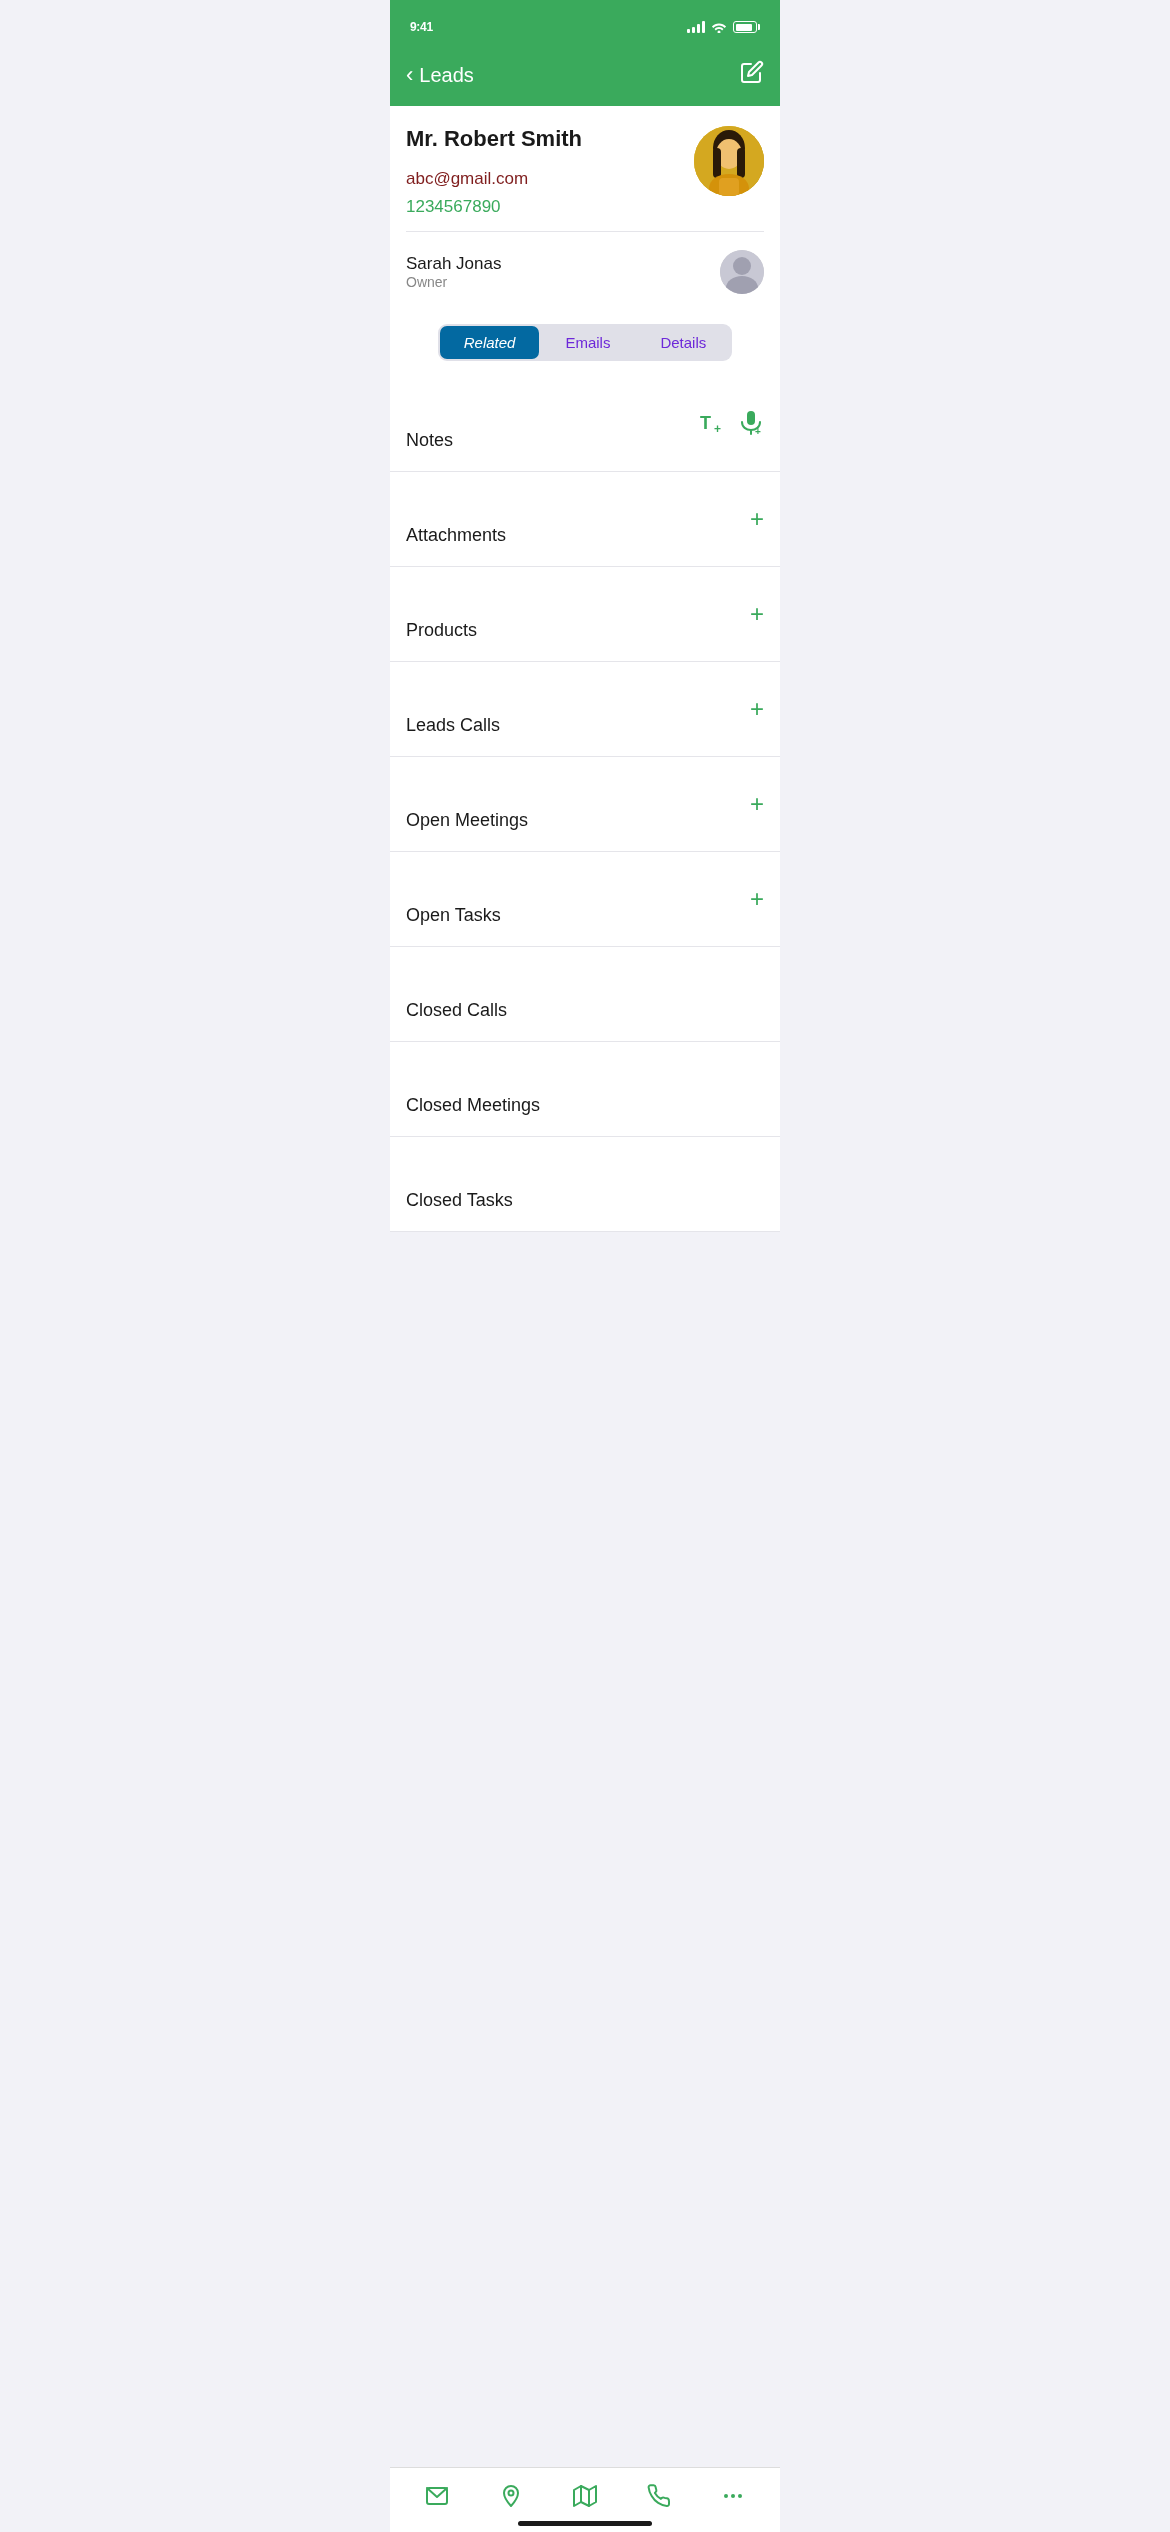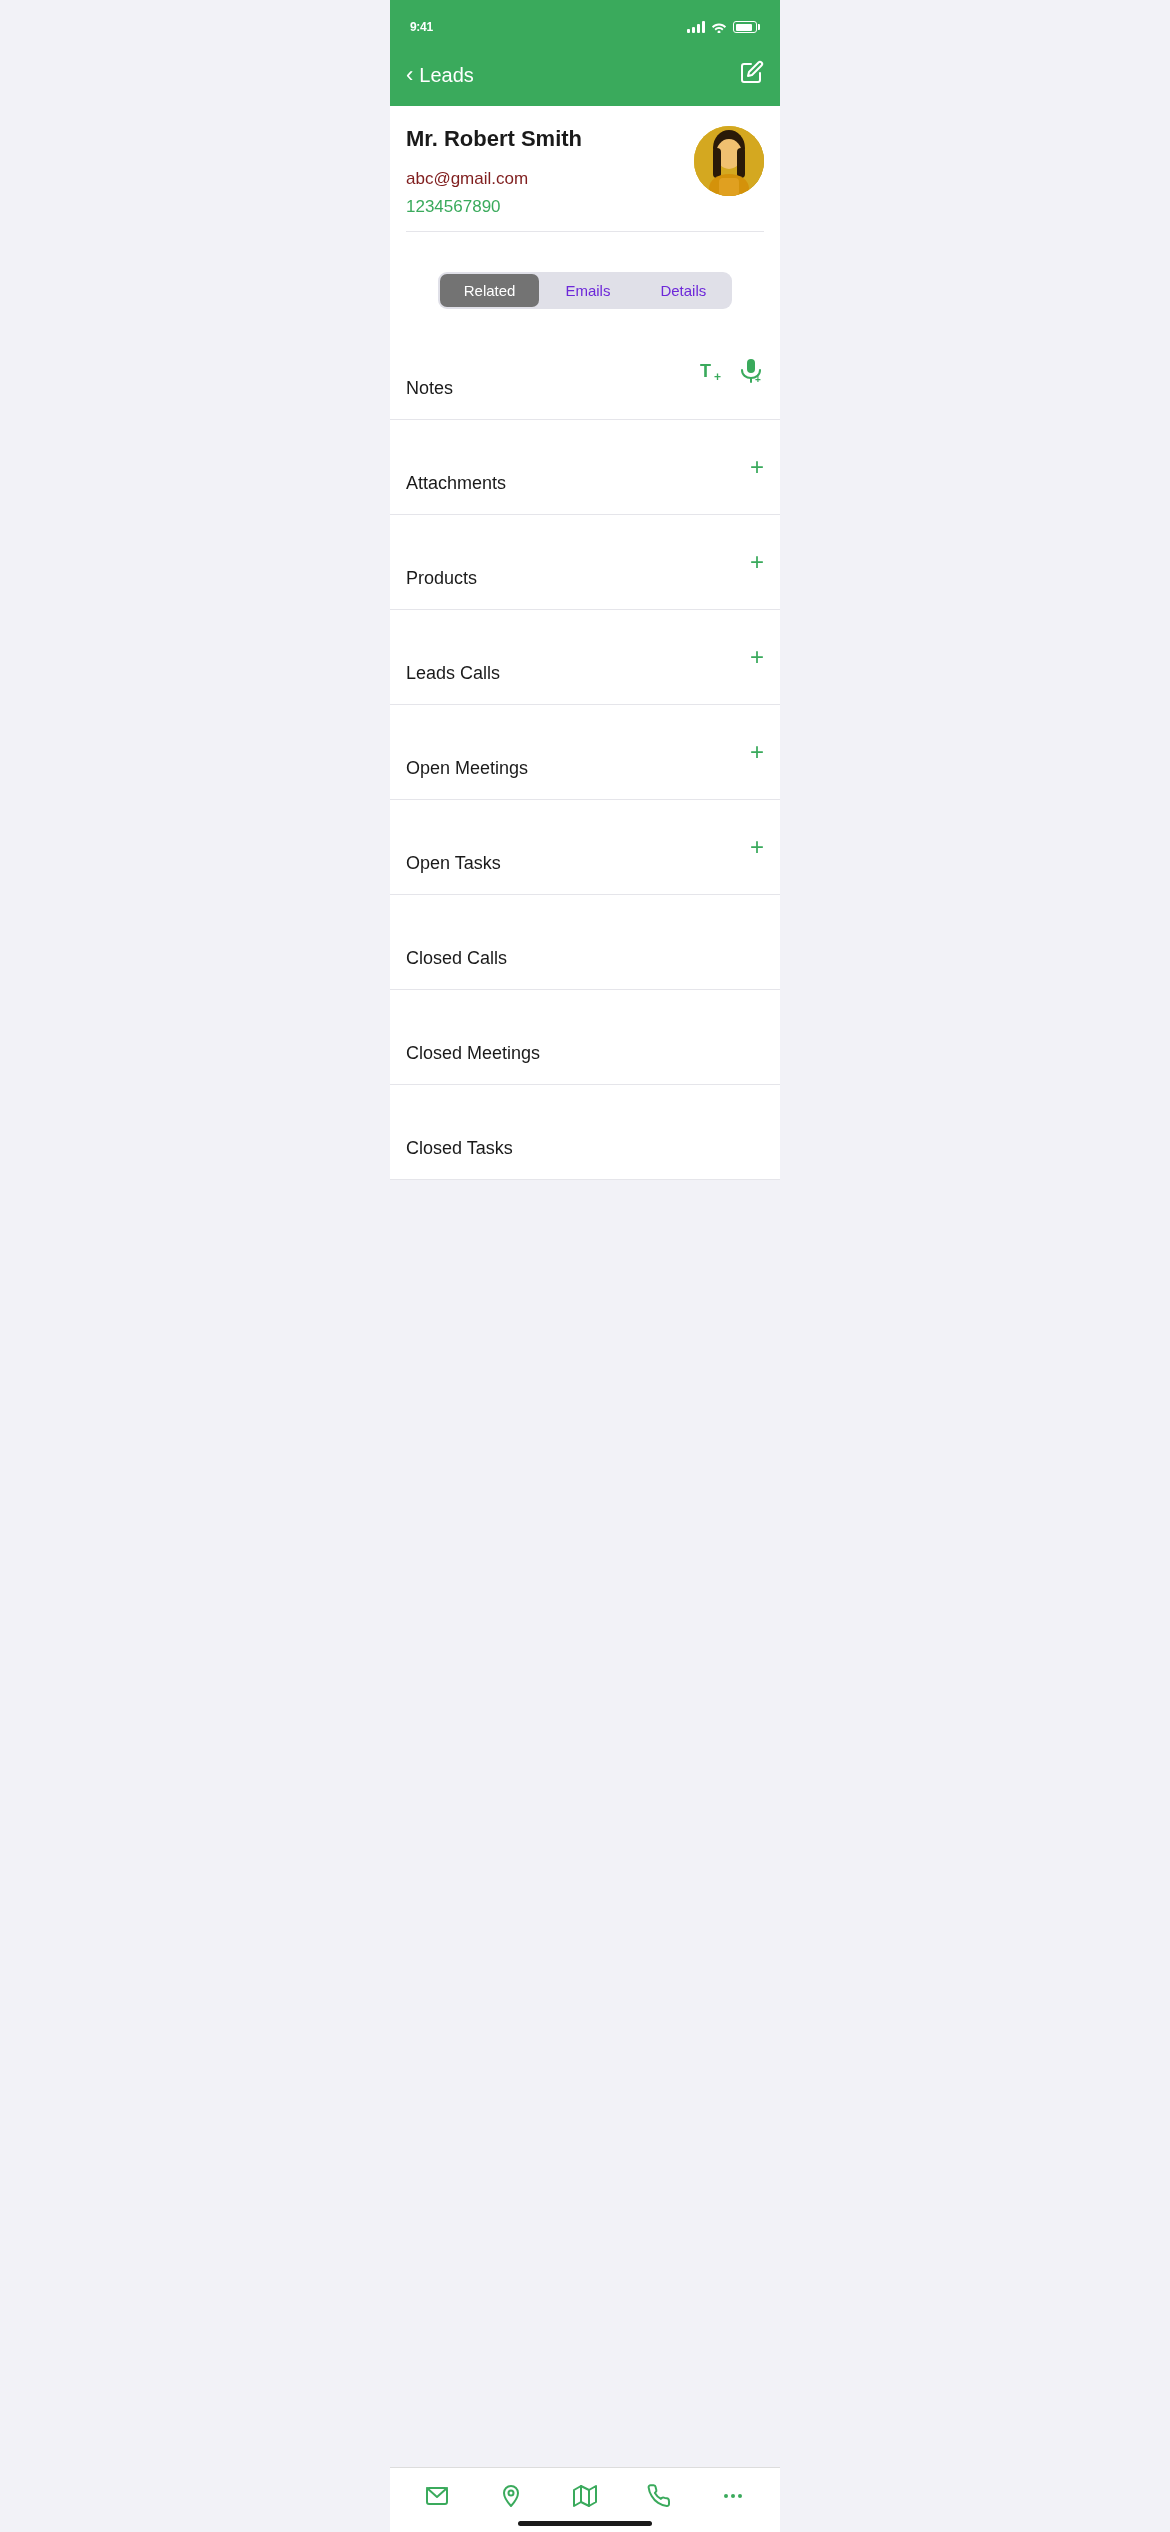--- a/index.html
+++ b/index.html
@@ -250,22 +250,23 @@
       border-radius: 7px;
       font-size: 15px;
       font-weight: 500;
       cursor: pointer;
       border: none;
       background: transparent;
       color: #6d28d9;
     }
 
     .segment-btn.active {
-      background: #737373;
+      background: #0369a1;
       color: white;
+      font-style: italic;
     }
 
     
     .related-section {
       background: #f2f2f7;
       padding: 0 0 100px;
     }
 
     .list-item {
       background: white;
@@ -404,20 +405,35 @@
           <ellipse cx="35" cy="62" rx="20" ry="14" fill="#d4920a"></ellipse>
 
           <rect x="25" y="52" width="20" height="18" rx="4" fill="#e0a020"></rect>
         </svg>
       </div>
     </div>
   </div>
 
   <div class="divider"></div>
 
+  <div class="owner-row">
+    <div class="owner-info">
+      <span class="owner-name">Sarah Jonas</span>
+      <span class="owner-label">Owner</span>
+    </div>
+    <div class="owner-avatar">
+      <div class="owner-avatar-inner">
+        <svg width="44" height="44" viewBox="0 0 44 44">
+          <circle cx="22" cy="22" r="22" fill="#c8c8d4"></circle>
+          <circle cx="22" cy="16" r="9" fill="#a0a0b0"></circle>
+          <ellipse cx="22" cy="38" rx="16" ry="12" fill="#a0a0b0"></ellipse>
+        </svg>
+      </div>
+    </div>
+  </div>
 </div>
 
 <div class="segment-container">
   <div class="segment-control">
     <button class="segment-btn active">Related</button>
     <button class="segment-btn">Emails</button>
     <button class="segment-btn">Details</button>
   </div>
 </div>
 

